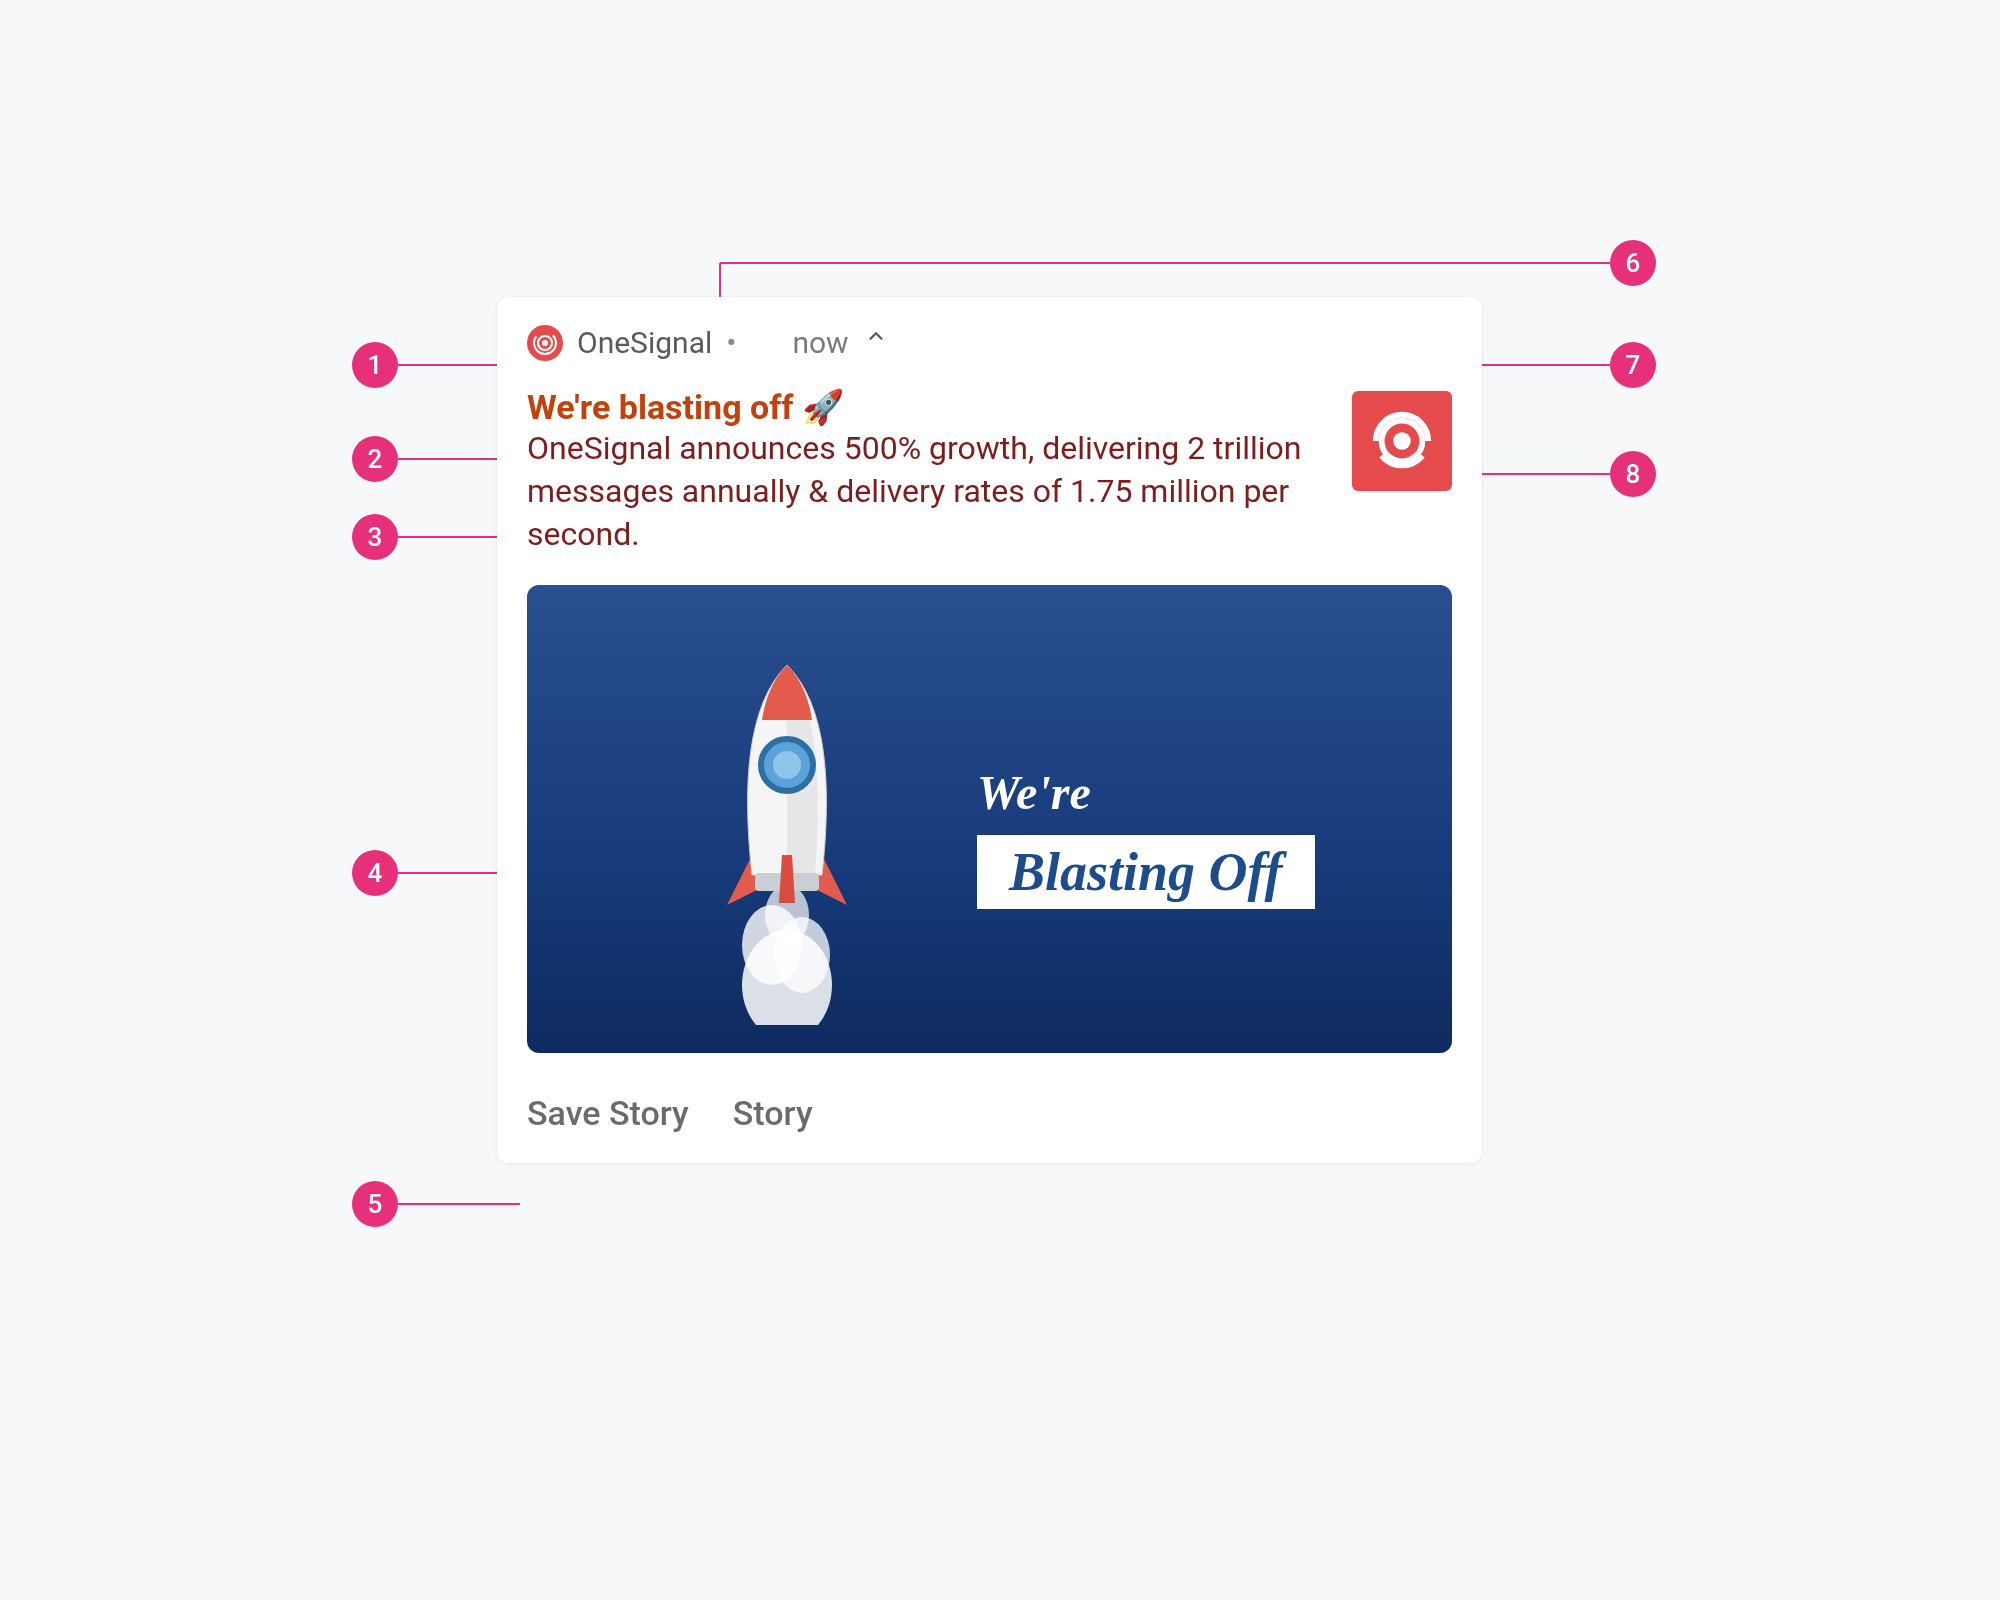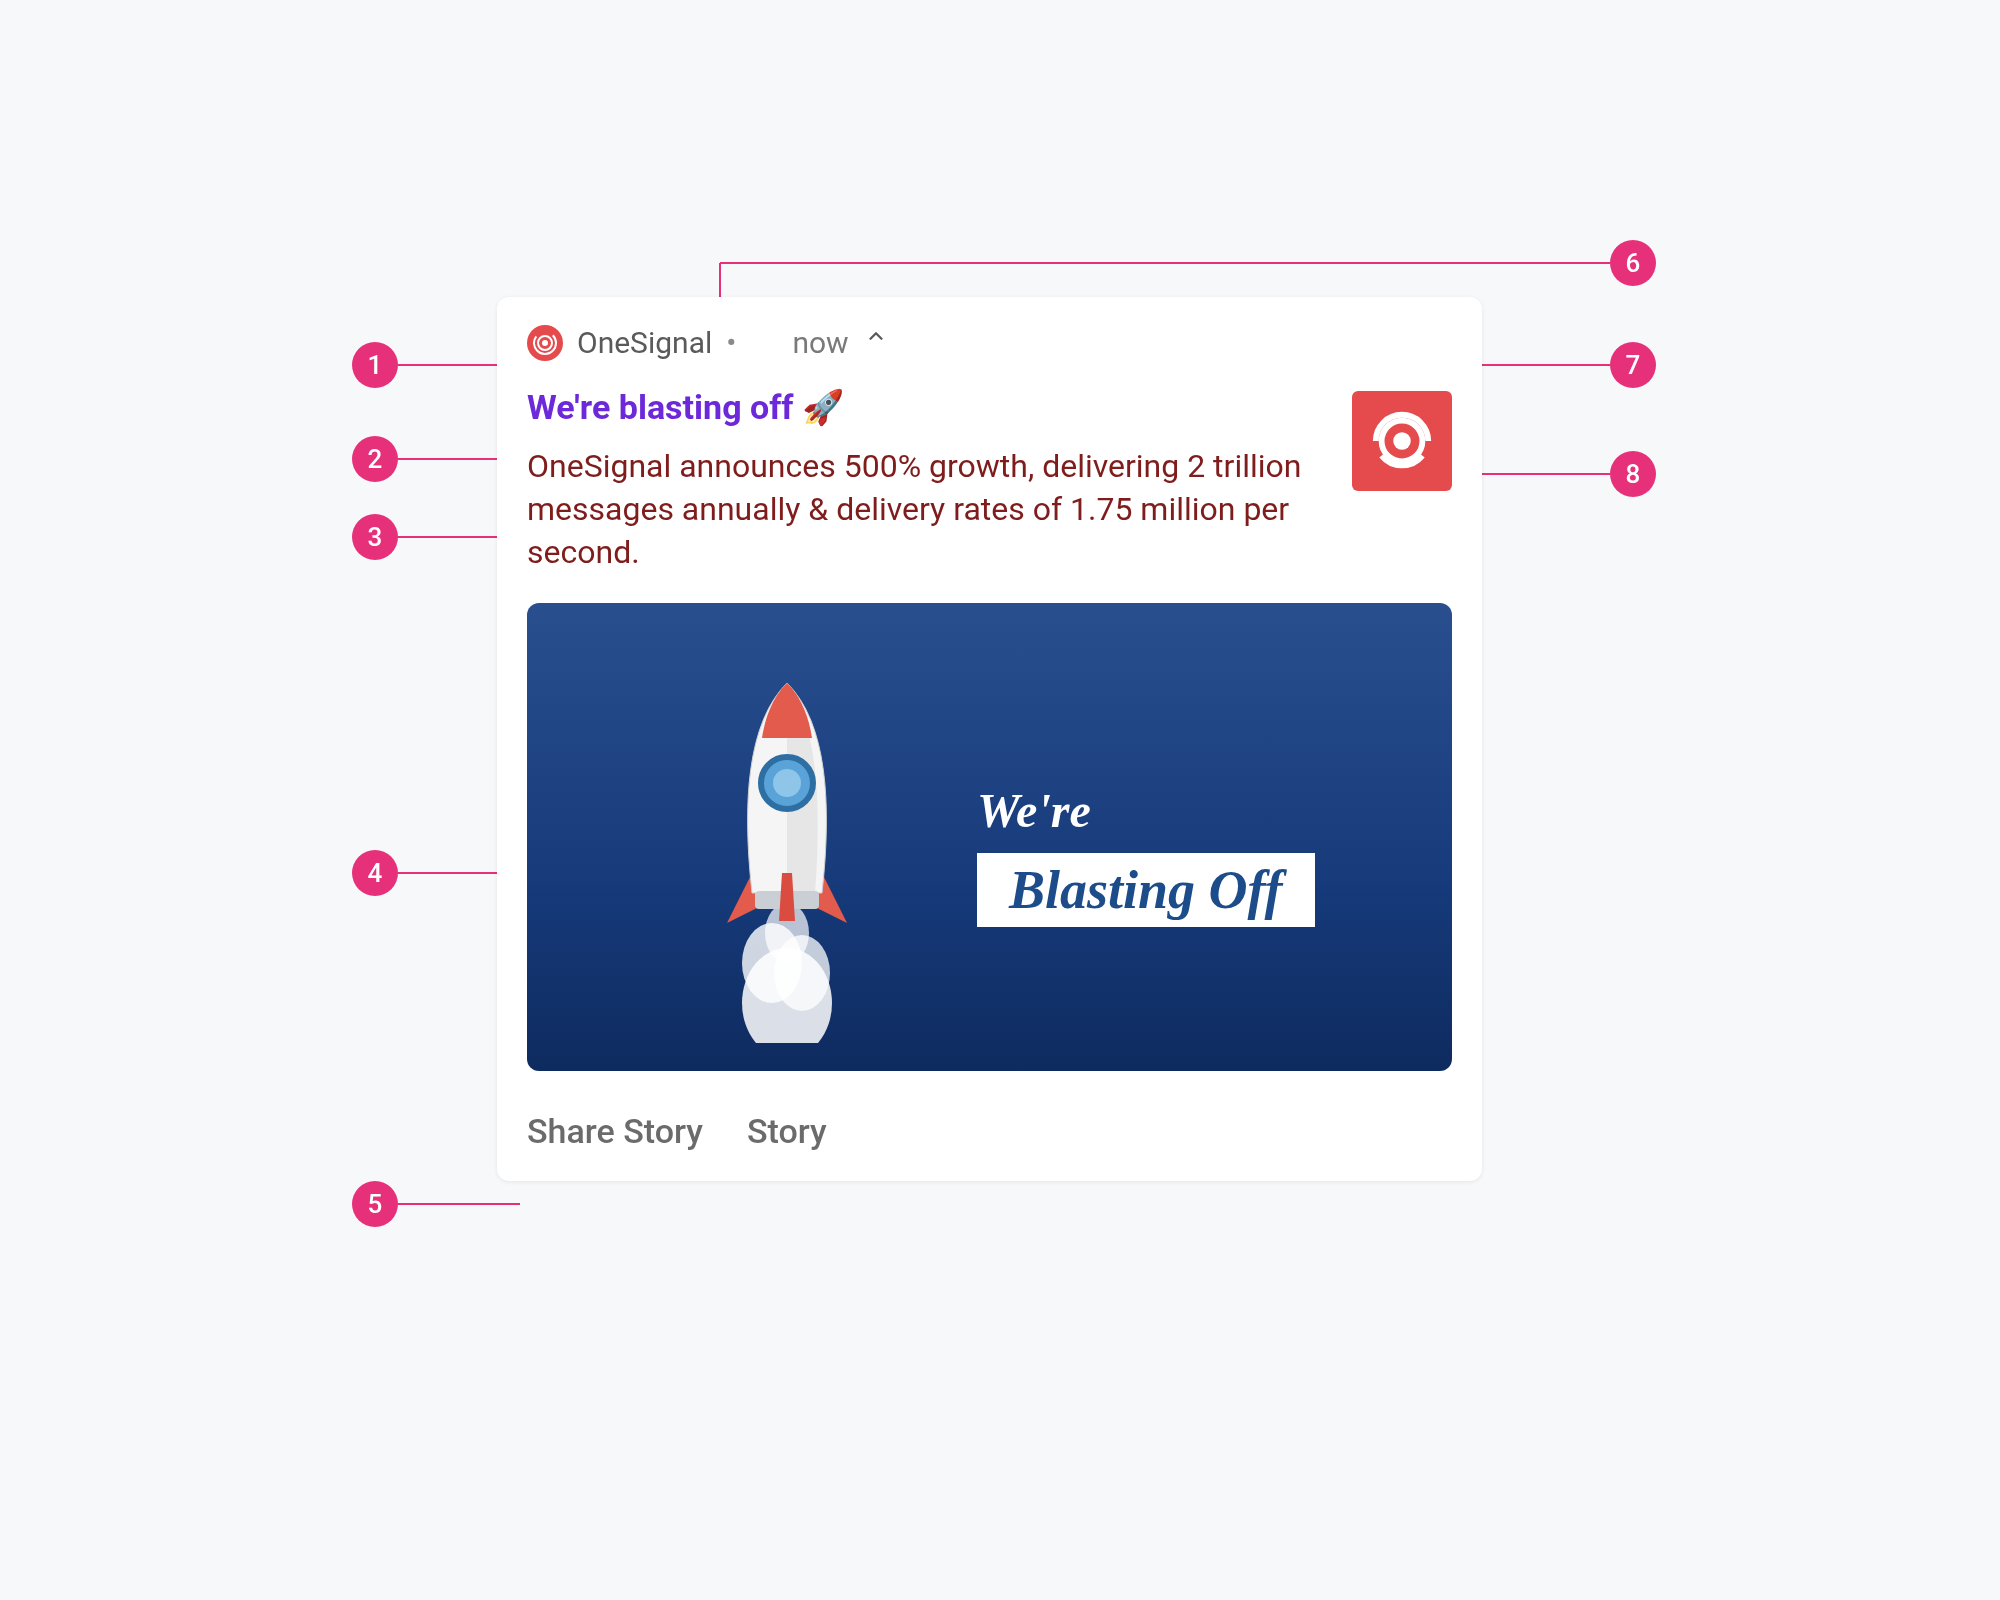--- a/index.html
+++ b/index.html
@@ -58,22 +58,22 @@
   }
   .body-row {
     display: flex;
     gap: 22px;
     align-items: flex-start;
   }
   .text-col { flex: 1; }
   .title {
     font-size: 34px;
     font-weight: 700;
-    color: #6d28d9;
-    margin-bottom: 18px;
+    color: #c2410c;
+    margin-bottom: 0;
   }
   .message {
     font-size: 32px;
     line-height: 1.35;
     color: #7f1d1d;
     font-weight: 400;
   }
   .large-icon {
     width: 100px;
     height: 100px;
@@ -248,16 +248,16 @@
 
       <path d="M85 210 L95 210 L98 258 L82 258 Z" fill="#d94c3f"></path>
     </svg>
     <div class="bigpic-text1">We're</div>
     <div class="bigpic-text2-box">
       <span class="bigpic-text2">Blasting Off</span>
     </div>
   </div>
 
   <div class="actions">
-    <button class="action-btn">Share Story</button>
+    <button class="action-btn">Save Story</button>
     <button class="action-btn">Story</button>
   </div>
 </div>
 
 </body></html>

